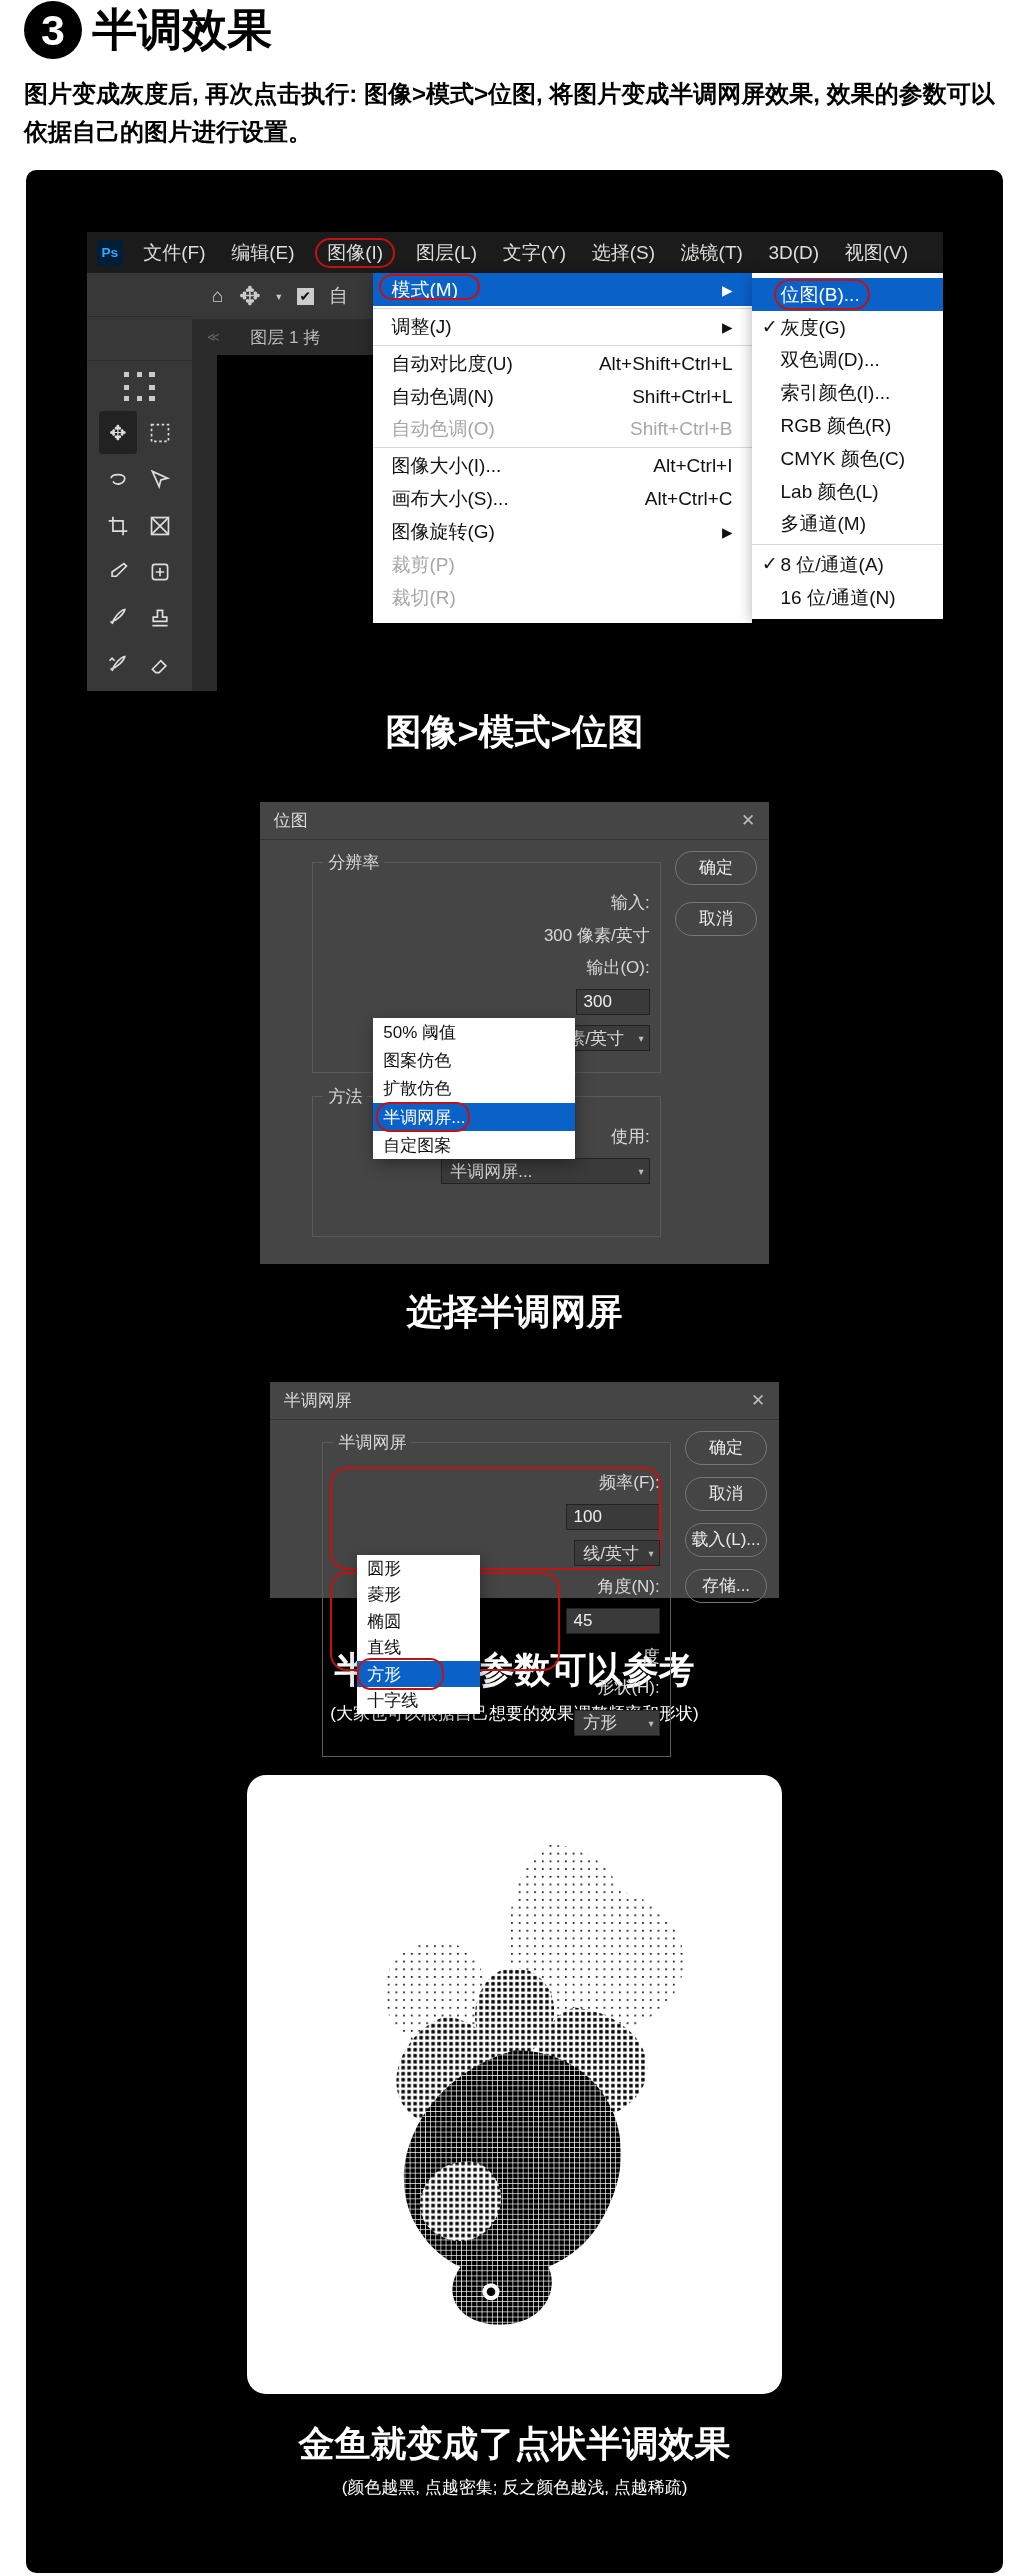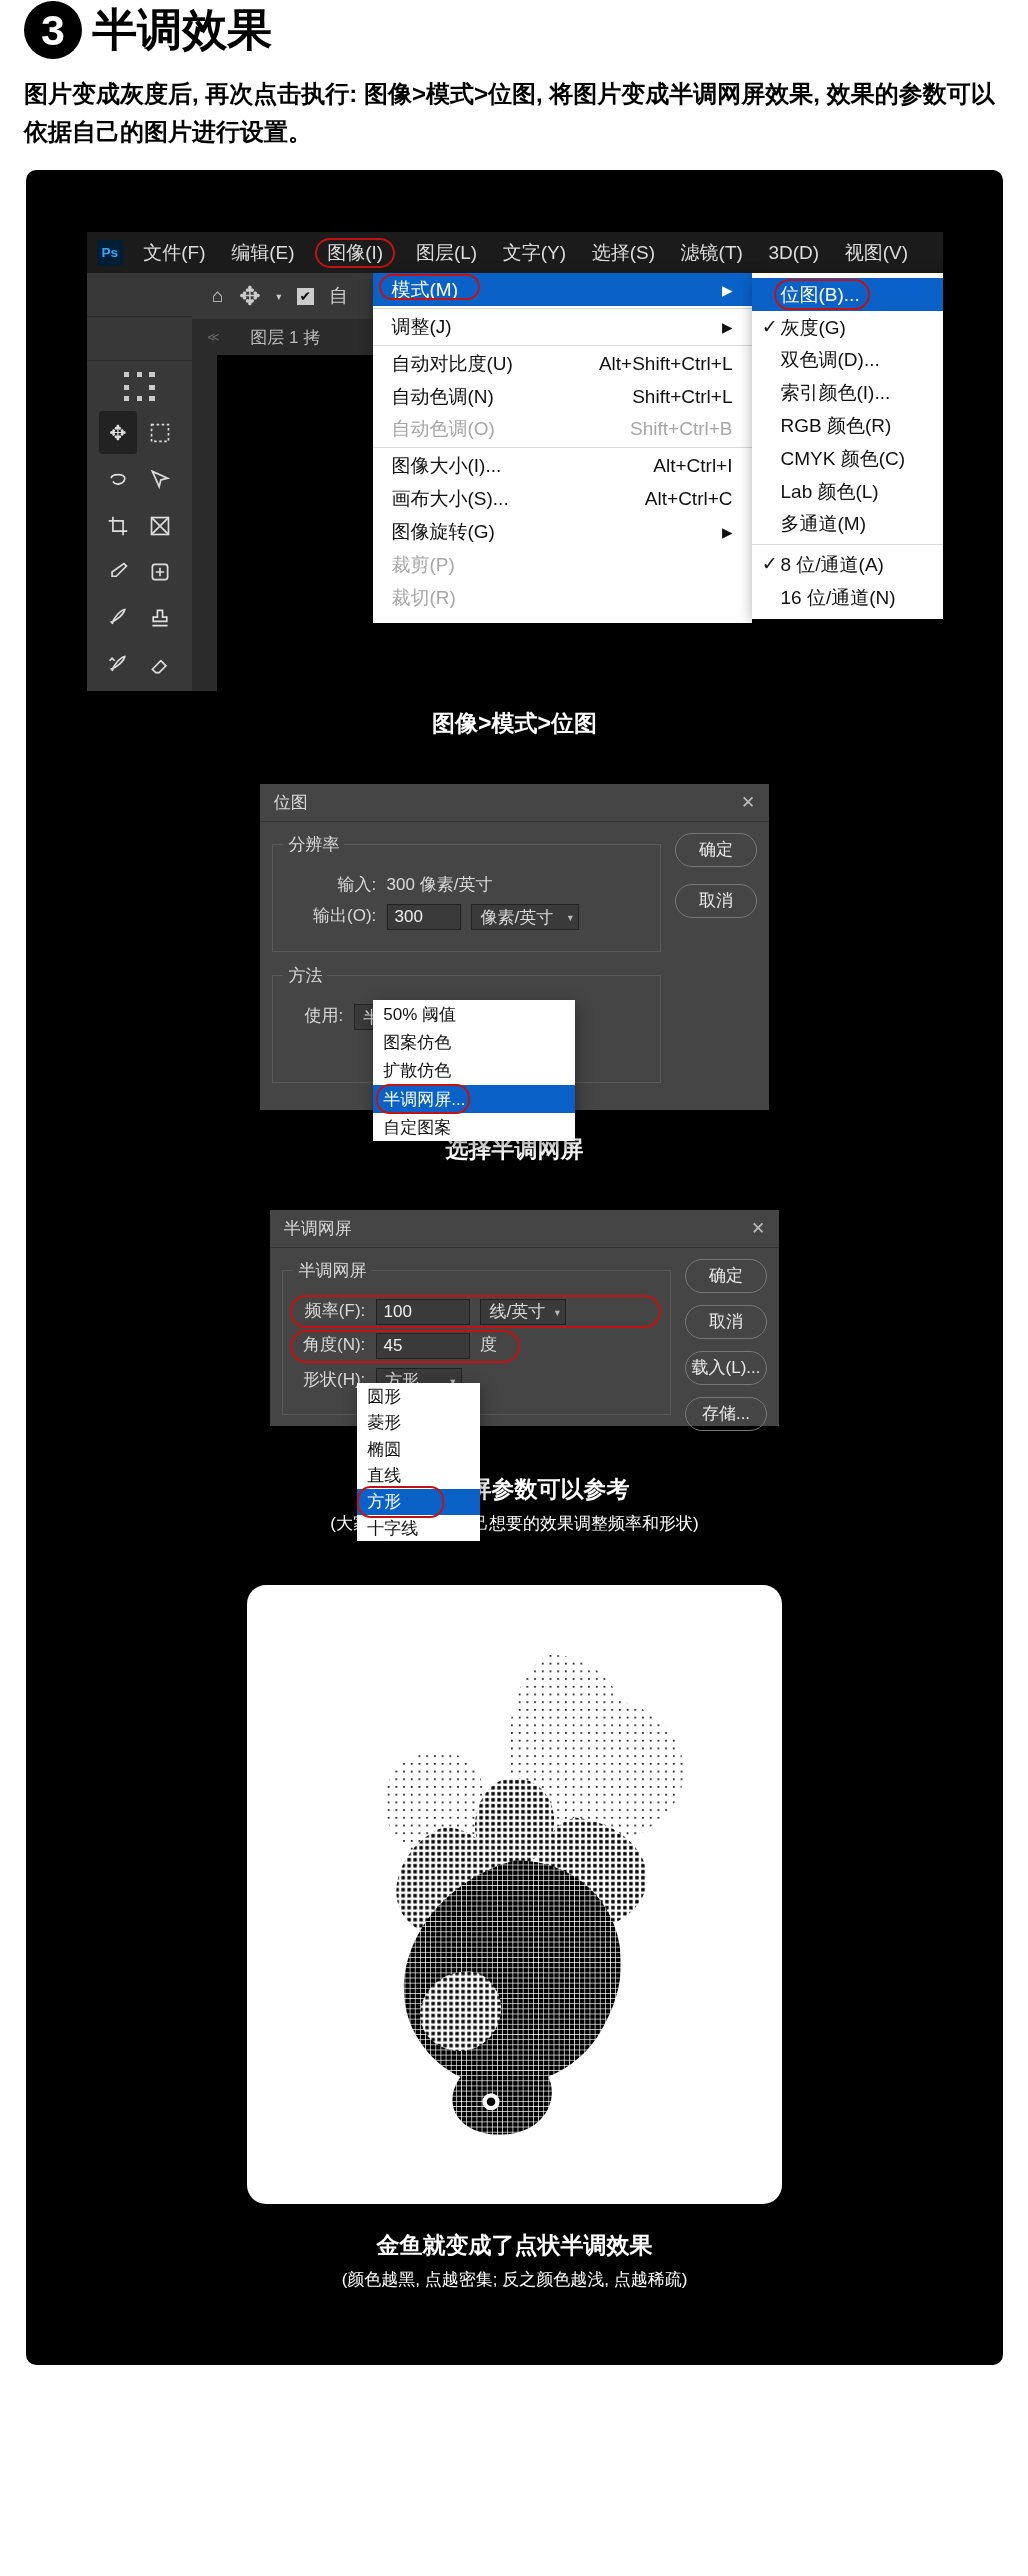--- a/index.html
+++ b/index.html
@@ -9,21 +9,21 @@
   
   .header { padding: 0 24px 20.6px; }
   .step-title { display: flex; align-items: center; gap: 10.3px; }
   .step-num-circle { width: 58px; height: 58px; border-radius: 50%; background: #000; color: #fff; font-size: 43px; font-weight: 900; display: flex; align-items: center; justify-content: center; }
   .step-title h1 { font-size: 45px; font-weight: 900; }
   .intro { font-size: 24px; font-weight: 700; margin-top: 15.4px; line-height: 1.55; }
 
   
   .black-pane { background: #000; width: 977px; margin: 0 auto; border-radius: 10.3px; padding: 62px 0 74px; }
 
-  .caption-lg { color: #fff; text-align: center; font-size: 23px; font-weight: 900; margin-top: 17px; }
+  .caption-lg { color: #fff; text-align: center; font-size: 36px; font-weight: 900; margin-top: 17px; }
   .caption-sm { color: #fff; text-align: center; font-size: 17px; font-weight: 400; margin-top: 6.9px; }
 
   
   .ps { width: 856px; margin: 0 auto; background: #c4b5fd; color: #e9e9e9; font-size: 19px; position: relative; height: 459px; overflow: hidden; }
   .ps-top { background: #1b1b1b; height: 41px; display: flex; align-items: center; padding-left: 10.3px; gap: 15.4px; }
   .ps-logo { width: 26px; height: 26px; background: #001e36; color: #31a8ff; font-size: 13.7px; font-weight: 800; display:flex; align-items:center; justify-content:center; border-radius:3.4px;}
   .menubar-item { font-size:19px; color:#ddd; position:relative; padding:1.7px 5.1px;}
   .menubar-item.hl { border:2.6px solid #c31210; border-radius:15.4px; padding:0 10.3px;}
   .ps-tools { position:absolute; left:0; top:41px; width:105px; bottom:0; background:#383838; display:flex; flex-direction:column;}
   .ps-tools .opt-row { height:46px; display:flex; align-items:center; justify-content:center; gap:13.7px; border-bottom:0.9px solid #2b2b2b; padding:0 6.9px;}
@@ -59,26 +59,26 @@
   .submenu .srow.blue{ background:#0a62c9; color:#fff;}
   .submenu .check::before{ content:"✓"; position:absolute; left:10.3px;}
   .submenu .hl-oval{ border:2.6px solid #c31210; border-radius:15.4px; position:absolute; left:22px; right:77px; top:0.9px; bottom:0.9px;}
   .submenu .sep{ height:0.9px; background:#d8d8d8; margin:3.4px 0;}
 
   
   .dlg-wrap{ margin:45px auto 0; width:509px;}
   .dlg{ width:509px; background:#454545; color:#d9d9d9; font-size:17px;}
   .dlg .titlebar{ height:38px; background:#454545; display:flex; align-items:center; justify-content:space-between; padding:0 13.7px; border-bottom:0.9px solid #333;}
   .dlg .closex{ color:#bbb; font-size:17px;}
-  .dlg .body{ display:flex; padding:10.3px 12px 15.4px;}
+  .dlg .body{ display:flex; padding:10.3px 12px 15.4px;margin-left:40px;}
   .dlg .left{ flex:1;}
   .dlg .right{ width:96px; display:flex; flex-direction:column; gap:17px; align-items:flex-end;}
   .dlg fieldset{ border:0.9px solid #5a5a5a; padding:8.6px 10.3px 12px; margin-bottom:12px;}
   .dlg legend{ padding:0 5.1px;}
-  .frow{ display:flex; align-items:flex-start; gap:10.3px; margin:8.6px 0;}
+  .frow{ display:flex; align-items:flex-end; gap:10.3px; margin:8.6px 0;flex-direction:column;}
   .frow .k{ width:93px; text-align:right;}
   .frow .num{ width:74px; height:26px; background:#3a3a3a; border:0.9px solid #222; color:#eee; display:flex; align-items:center; padding:0 6.9px;}
   .frow .sel{ height:26px; background:#3a3a3a; border:0.9px solid #222; padding:0 17px 0 8.6px; display:flex; align-items:center; position:relative;}
   .frow .sel::after{content:"▾"; position:absolute; right:5.1px; font-size:10.3px; color:#bbb;}
   .pill-btn{ width:82px; height:34px; border:0.9px solid #777; border-radius:19px; display:flex; align-items:center; justify-content:center; color:#eaeaea;}
 
   .use-list{ position:absolute; background:#fff; color:#111; width:202px; font-size:17px; box-shadow:1.7px 5.1px 15.4px rgba(0,0,0,.4);}
   .use-list .u{ padding:2.6px 10.3px;}
   .use-list .u.blue{ background:#0a62c9; color:#fff; position:relative;}
   .use-list .u.blue .hl-oval{position:absolute; left:2.6px; top:-0.9px; bottom:-0.9px; width:94px; border:2.6px solid #c31210; border-radius:13.7px;}

